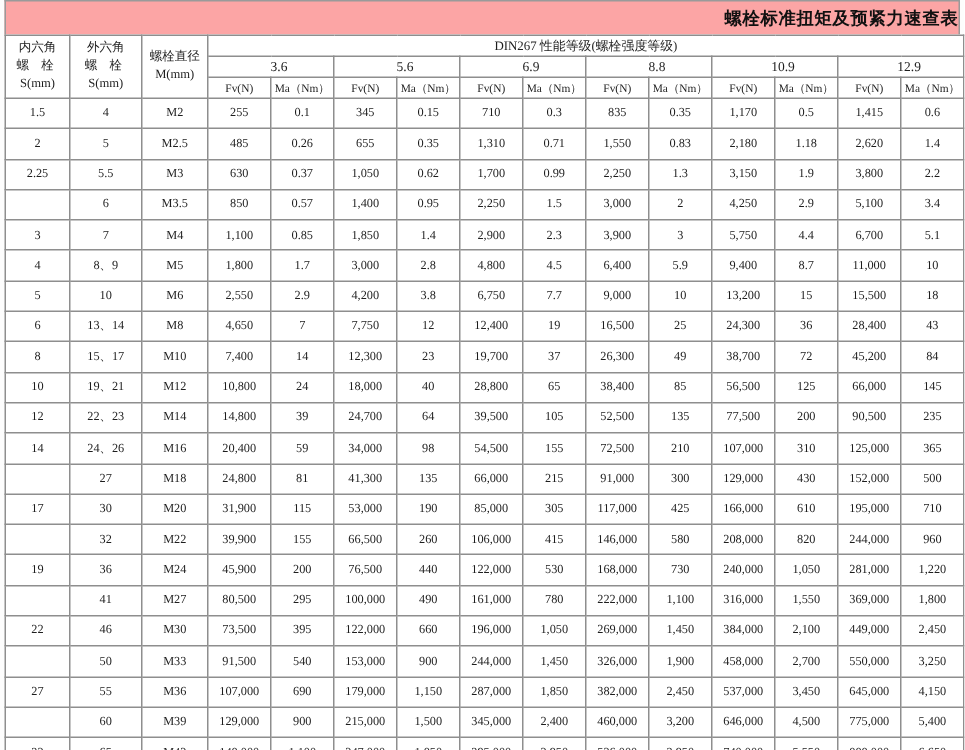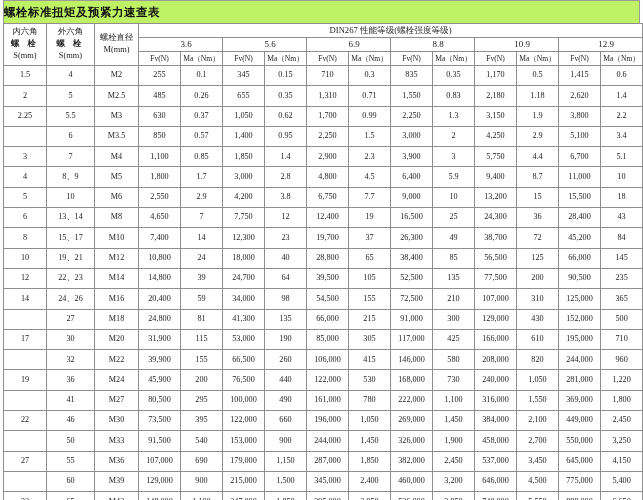--- a/index.html
+++ b/index.html
@@ -12,25 +12,25 @@
   }
   #sheet{
     width:643px;height:500px;
     box-sizing:border-box;
     background:#fdfdfd;
     padding:0 3px;
     position:relative;
   }
   .title-bar{
     height:22px;
-    display:flex;align-items:center;justify-content:flex-start;
+    display:flex;align-items:center;justify-content:flex-end;
     border-left:1px solid #9a9a9a;
     border-right:1px solid #9a9a9a;
     border-top:1px solid #9a9a9a;
-    background:#bef264;
+    background:#fca5a5;
   }
   .title-bar .t{
     font-size:11.5px;font-weight:bold;letter-spacing:.5px;
     color:#111;
   }
   table{
     border-collapse:collapse;
     width:637px;
     table-layout:fixed;
     background:#ffffff;
@@ -51,21 +51,21 @@
     font-size:8px;
     background:#ffffff;
   }
   .hdr-stack{
     display:flex;flex-direction:column;
     align-items:center;justify-content:center;
     gap:3px;
     padding:2px 0;
   }
   .hdr-stack span{display:block;font-size:8.4px;}
-  .sp{letter-spacing:3px;font-weight:bold;}
+  .sp{letter-spacing:3px;}
   .dinrow td{height:13px;font-size:8.6px;}
   .graderow td{height:13px;font-size:9px;padding-left:11px;}
   .unitrow td{height:13px;font-size:7.6px;margin-left:37px;}
   tbody td{height:19.3px;}
   .colS1{width:43px;}
   .colS2{width:48px;}
   .colM{width:44px;}
   .colFv{width:42px;}
   .colMa{width:42px;}
 </style>

